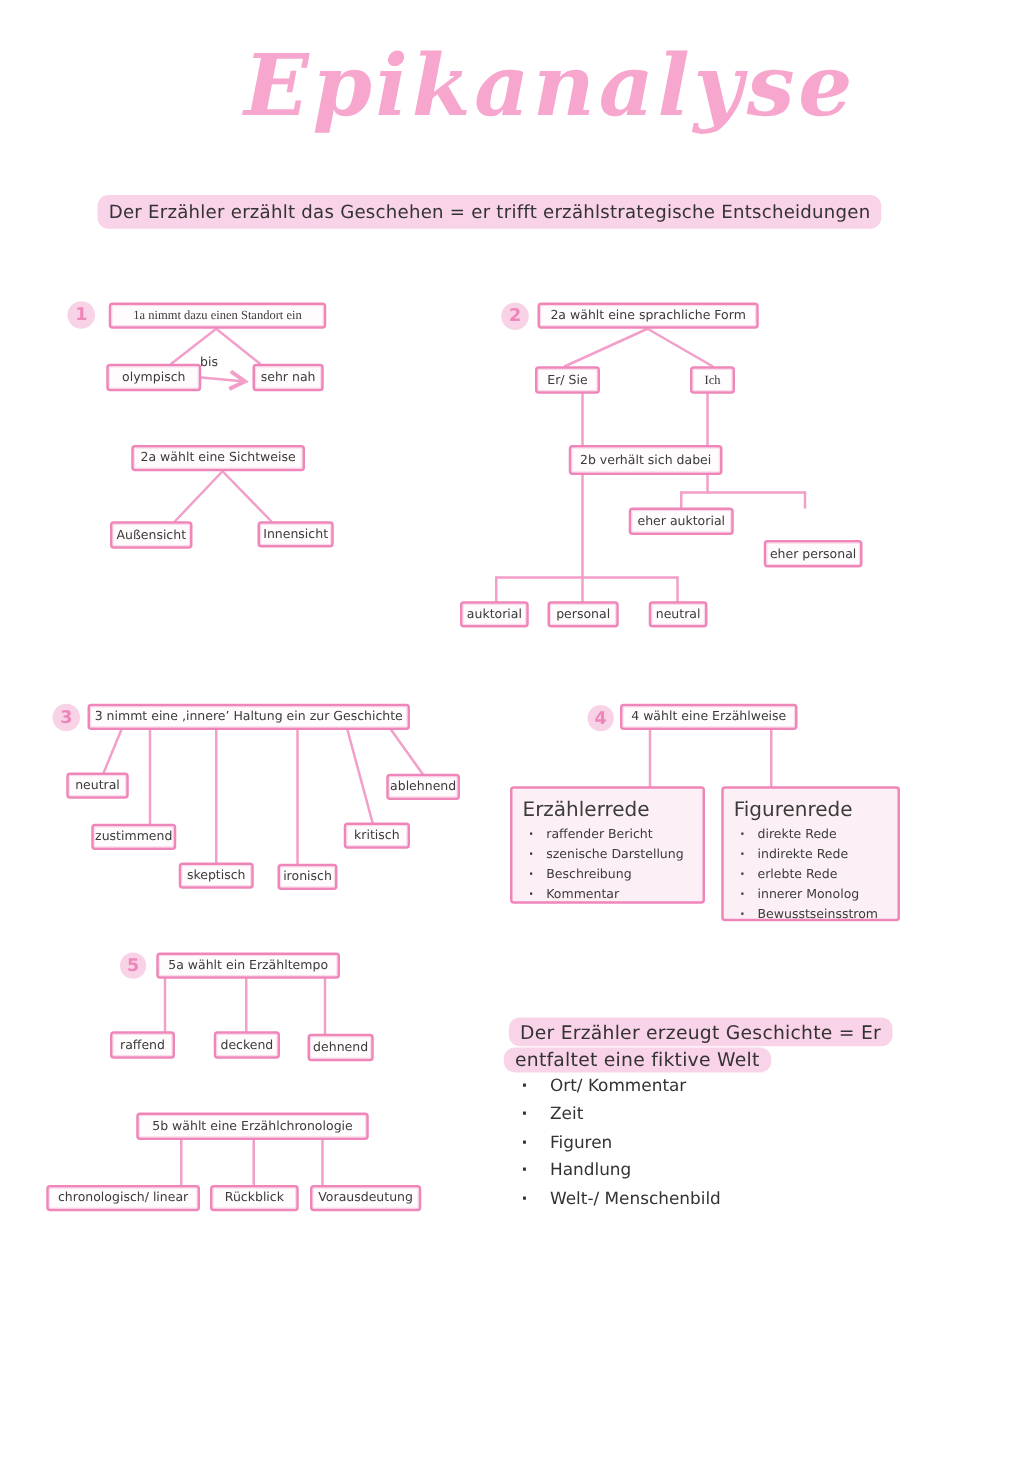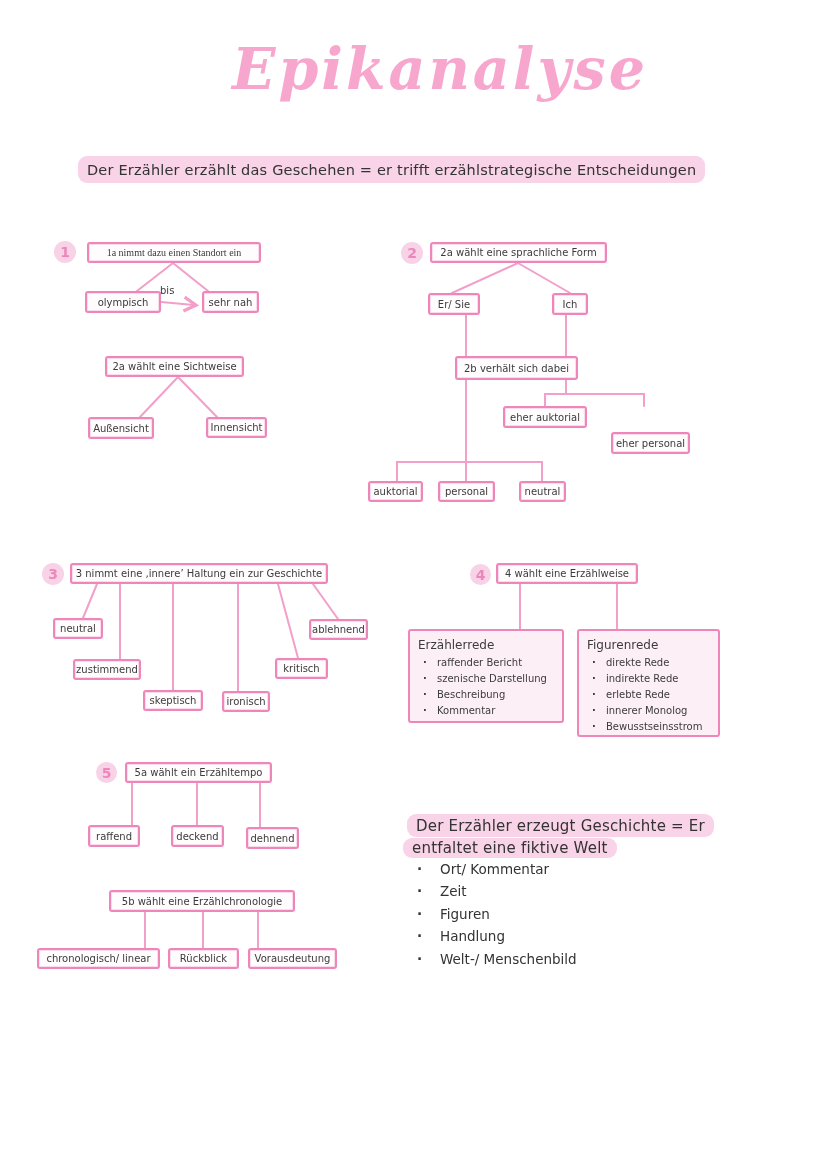--- a/index.html
+++ b/index.html
@@ -4,21 +4,21 @@
 <style>
   * { margin:0; padding:0; box-sizing:border-box; }
   html,body { background:#ffffff; }
   body { font-family:"DejaVu Sans", sans-serif; }
   .page { position:relative; width:828px; height:1171px; background:#ffffff; overflow:hidden; margin:0 auto; }
 
   .page-title {
     position:absolute; left:60px; top:6px; width:760px; height:130px;
     text-align:center; line-height:126px;
     font-family:"DejaVu Serif", serif; font-style:italic; font-weight:bold;
-    font-size:57px; color:#f7a7ce; letter-spacing:3px;
+    font-size:68px; color:#f7a7ce; letter-spacing:3px;
   }
 
   .hl {
     position:absolute; background:#f9d3e7; border-radius:9px;
     display:flex; align-items:center; white-space:nowrap;
     color:#333333; padding:0 9px;
   }
   .subtitle { left:78px; top:156px; height:27px; font-size:14.5px; letter-spacing:0.2px; }
 
   .pbox {
@@ -34,21 +34,21 @@
     display:flex; align-items:center; justify-content:center; font-size:14px;
   }
 
   .edge-label { position:absolute; font-size:10px; color:#3b3b3b; }
 
   .bigbox {
     position:absolute; border:2px solid #ef86b9; border-radius:3px;
     background:#fdeff6; padding:7px 8px 4px 8px;
     font-size:10px; color:#3b3b3b;
   }
-  .bigbox .bt { font-size:12px; margin-bottom:3px; white-space:nowrap; }
+  .bigbox .bt { font-size:16px; margin-bottom:3px; white-space:nowrap; }
   .bigbox .bi { position:relative; padding-left:19px; line-height:16px; white-space:nowrap; }
   .bigbox .bi::before { content:"\00B7"; position:absolute; left:5px; font-weight:bold; }
 
   .sum-h { font-size:15px; letter-spacing:0.2px; }
   .sum-list { position:absolute; left:412px; top:858px; width:300px; }
   .sum-item { position:relative; padding-left:28px; line-height:22.4px; font-size:13.5px; color:#333333; white-space:nowrap; }
   .sum-item::before { content:"\00B7"; position:absolute; left:5px; font-weight:bold; }
 
   svg.connectors { position:absolute; left:0; top:0; pointer-events:none; }
 </style>
@@ -114,21 +114,21 @@
   <div class="edge-label" style="left:160px; top:285px;">bis</div>
   <div class="pbox" style="left:202px; top:291px; width:57px; height:22px;">sehr nah</div>
 
   <div class="pbox" style="left:105px; top:356px; width:139px; height:21px;">2a wählt eine Sichtweise</div>
   <div class="pbox" style="left:88px; top:417px; width:66px; height:22px;">Außensicht</div>
   <div class="pbox" style="left:206px; top:417px; width:61px; height:21px;">Innensicht</div>
 
   <div class="num" style="left:401px; top:242px;">2</div>
   <div class="pbox" style="left:430px; top:242px; width:177px; height:21px;">2a wählt eine sprachliche Form</div>
   <div class="pbox" style="left:428px; top:293px; width:52px; height:22px;">Er/ Sie</div>
-  <div class="pbox" style="left:552px; top:293px; width:36px; height:22px;">Ich</div>
+  <div class="pbox" style="left:552px; top:293px; width:36px; height:22px;font-family:Liberation Serif, serif;">Ich</div>
   <div class="pbox" style="left:455px; top:356px; width:123px; height:24px;">2b verhält sich dabei</div>
   <div class="pbox" style="left:503px; top:406px; width:84px; height:22px;">eher auktorial</div>
   <div class="pbox" style="left:611px; top:406px; width:79px; height:22px;margin-top:26px;">eher personal</div>
   <div class="pbox" style="left:368px; top:481px; width:55px; height:21px;">auktorial</div>
   <div class="pbox" style="left:438px; top:481px; width:57px; height:21px;">personal</div>
   <div class="pbox" style="left:519px; top:481px; width:47px; height:21px;">neutral</div>
 
   <div class="num" style="left:42px; top:563px;">3</div>
   <div class="pbox" style="left:70px; top:563px; width:258px; height:21px;">3 nimmt eine ‚innere’ Haltung ein zur Geschichte</div>
   <div class="pbox" style="left:53px; top:618px; width:50px; height:21px;">neutral</div>

